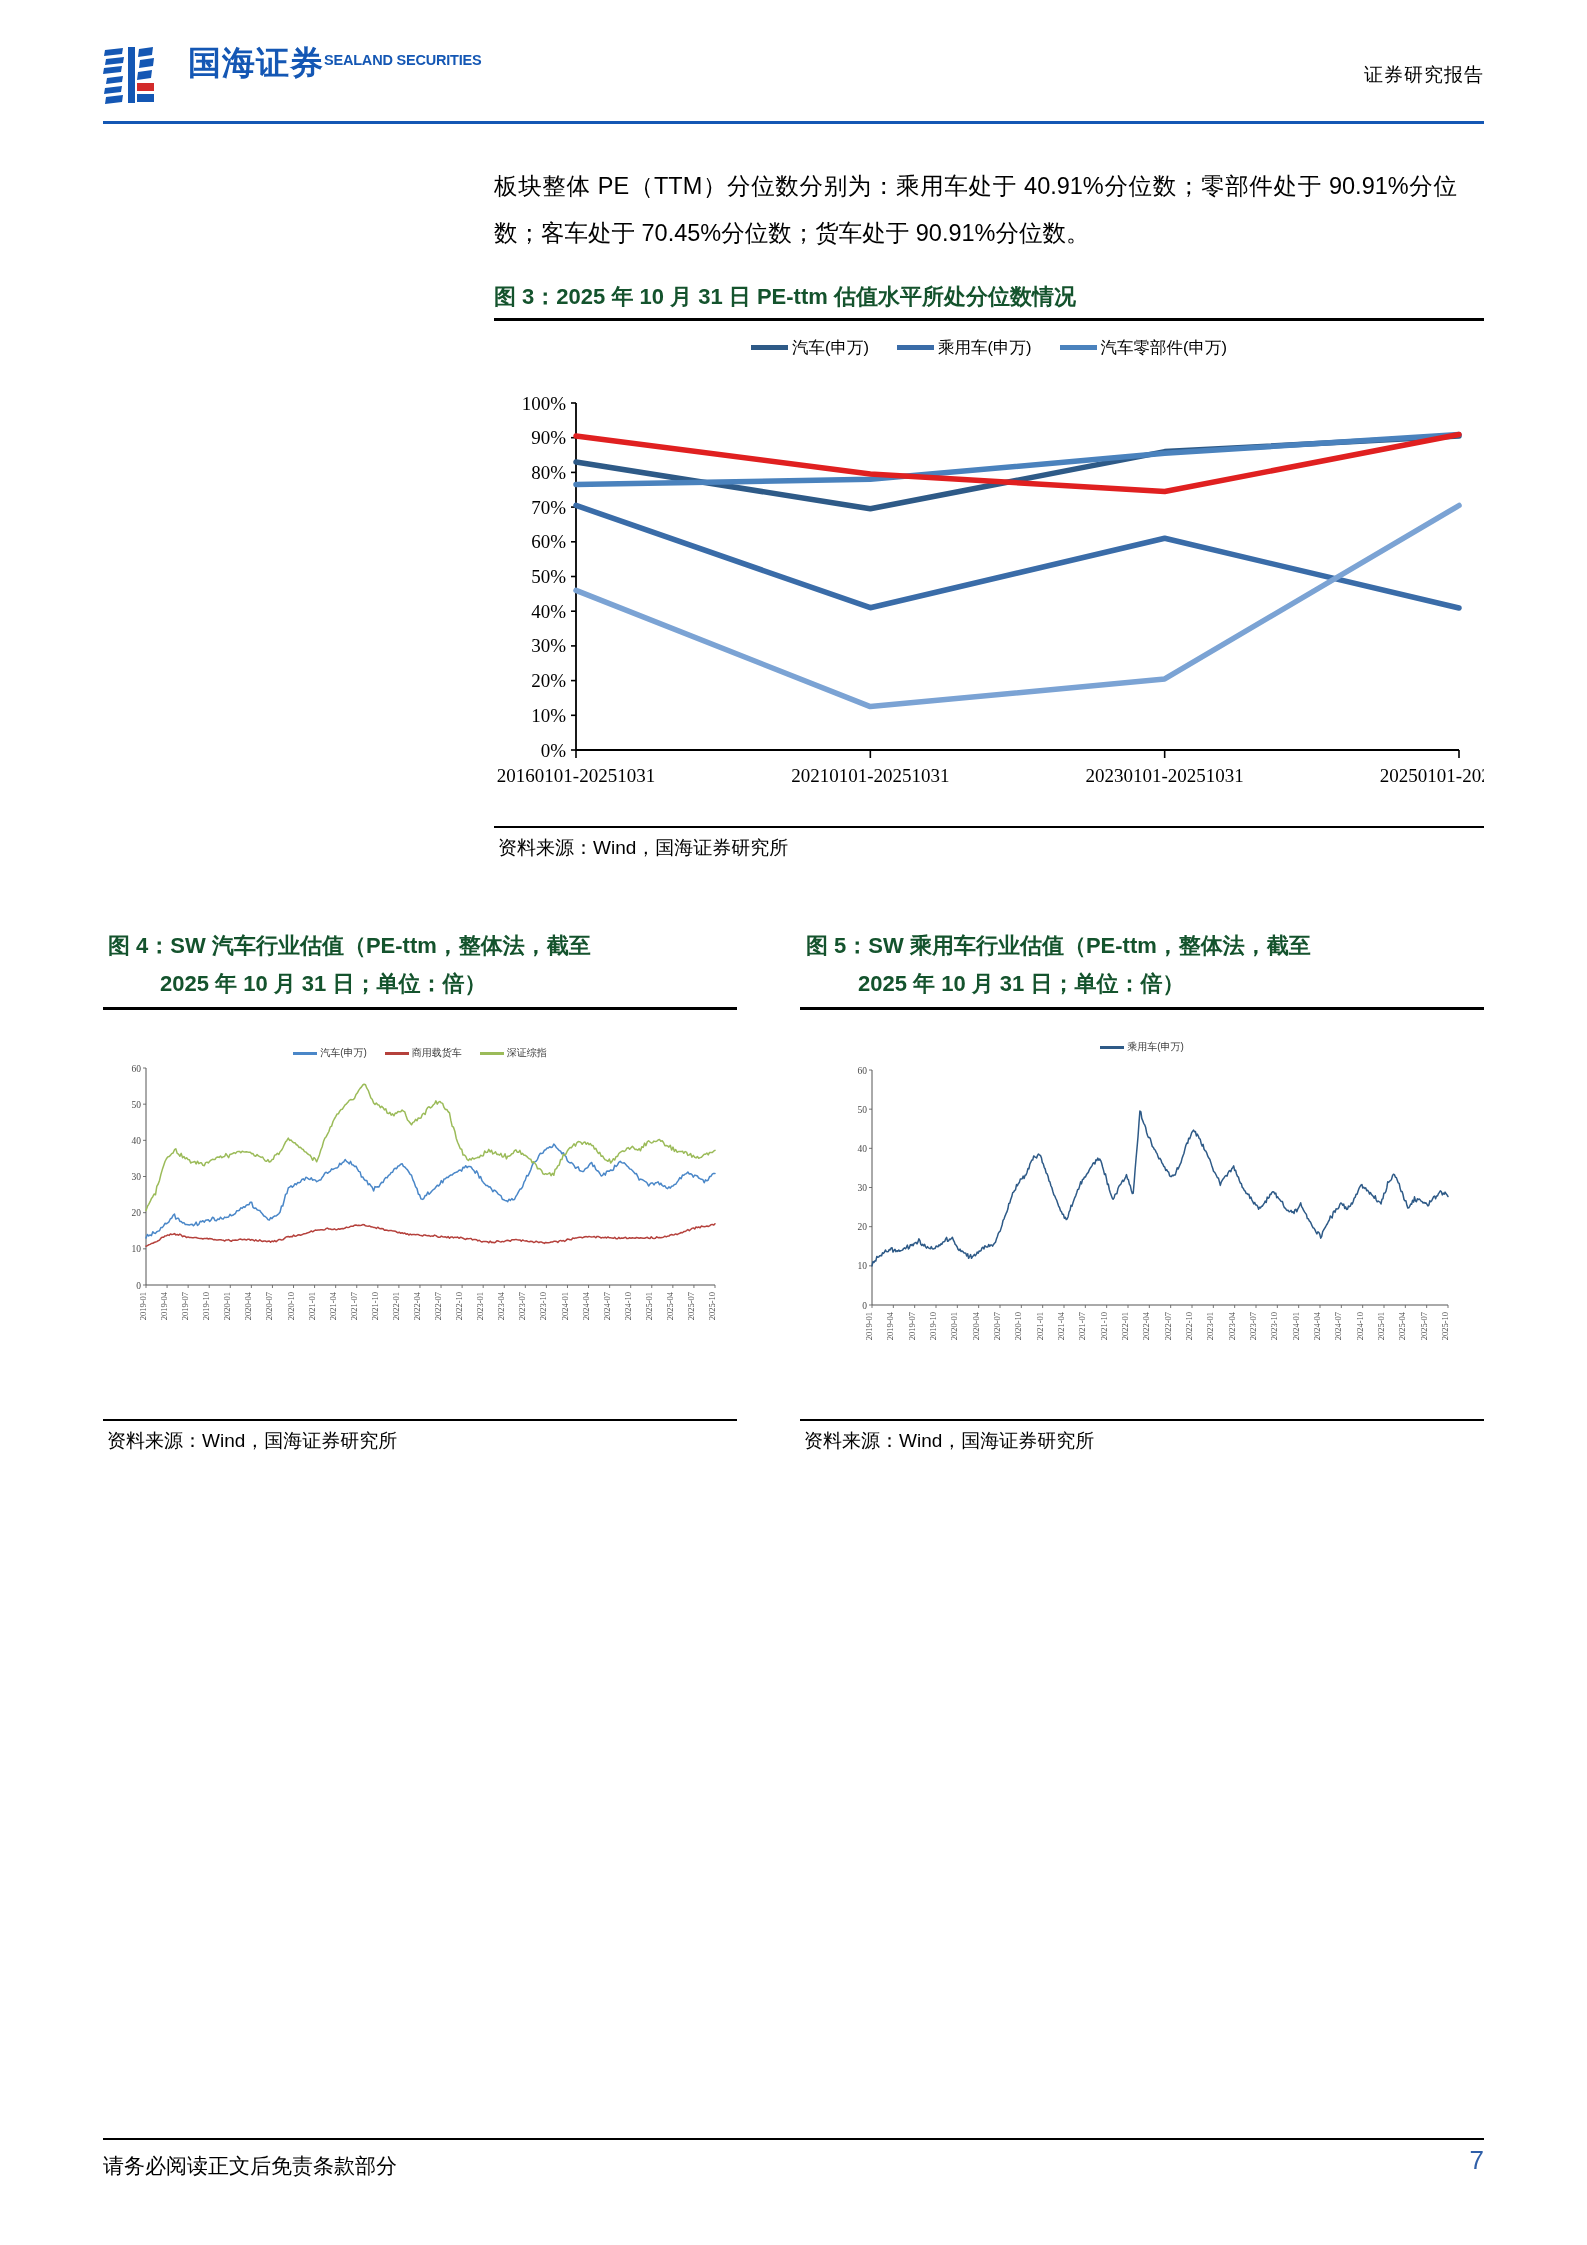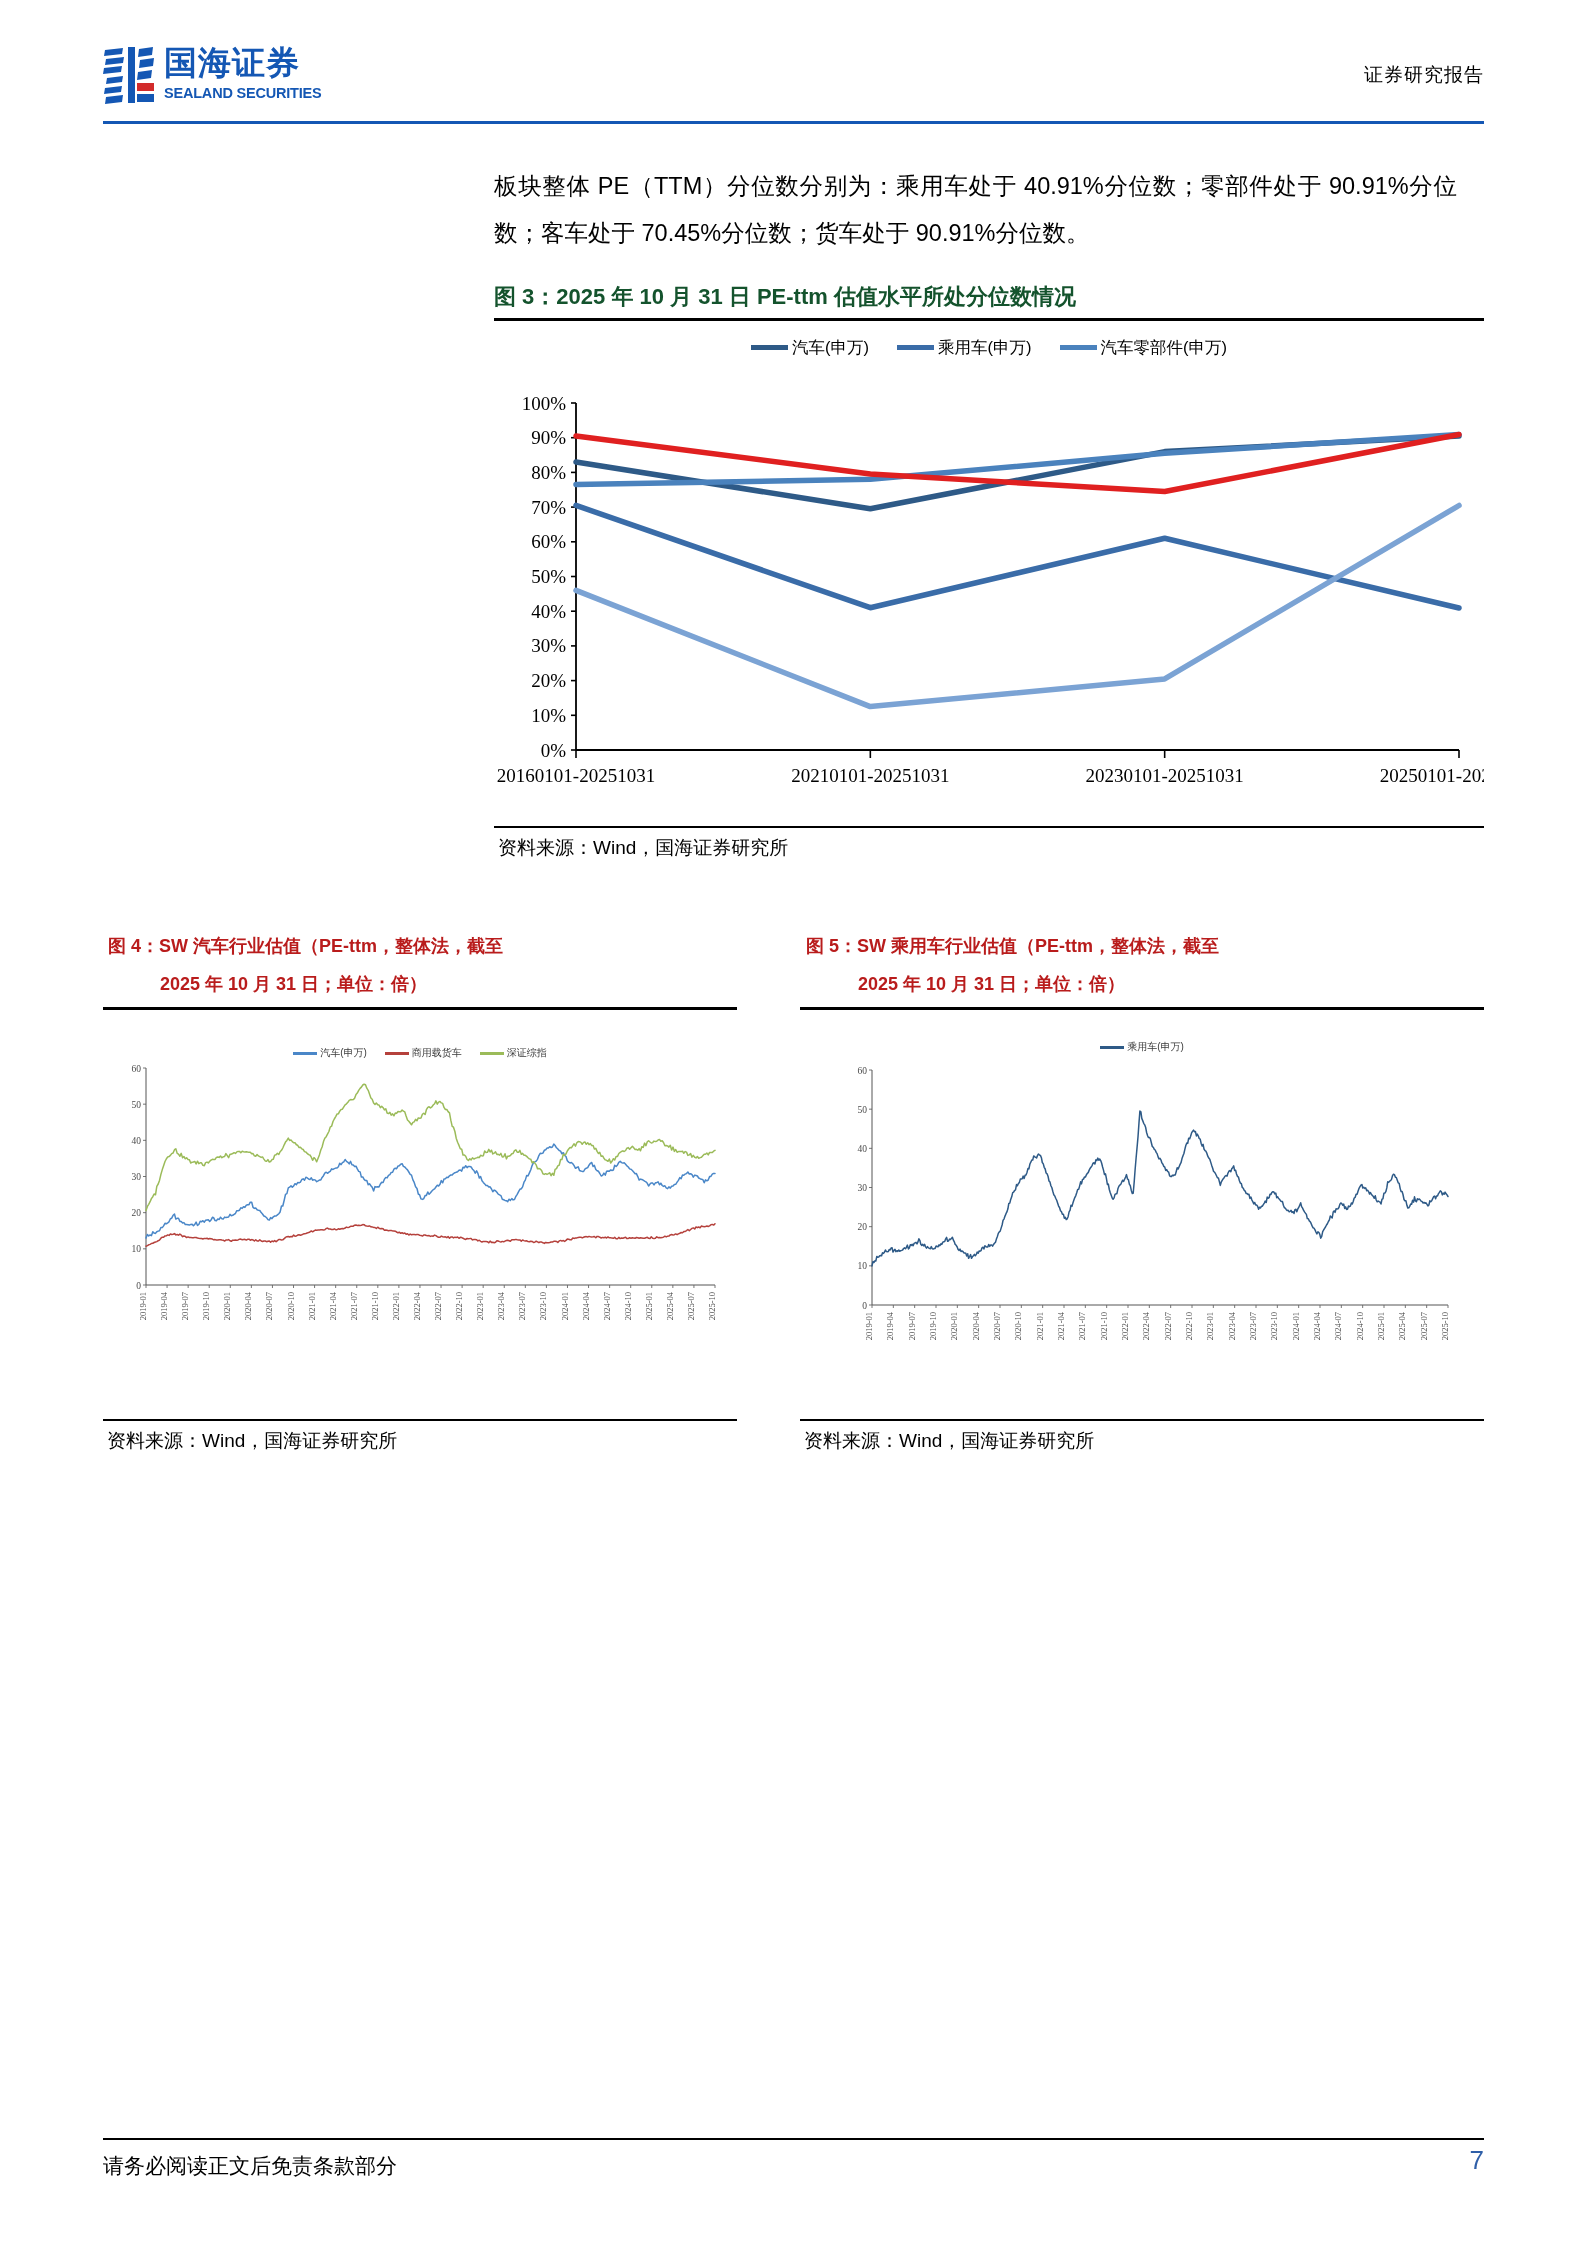--- a/index.html
+++ b/index.html
@@ -32,22 +32,22 @@
   }
   .logo-mark {
     width: 52px;
     height: 58px;
     position: relative;
     margin-right: 9px;
     flex: none;
   }
   .logo-text-block {
     display: flex;
-    flex-direction: column;
     justify-content: flex-start;
+    margin-left: 24px;
   }
   .logo-cn {
     font-family: "Liberation Sans", sans-serif;
     font-weight: bold;
     font-size: 33px;
     letter-spacing: 1px;
     color: #1457b4;
     line-height: 1;
     white-space: nowrap;
   }
@@ -172,23 +172,23 @@
     top: 74px;
     width: 990px;
     height: 430px;
   }
 
   
   .fig45-caption {
     position: absolute;
     font-family: "Liberation Sans", sans-serif;
     font-weight: bold;
-    font-size: 18px;
+    font-size: 22px;
     line-height: 38px;
-    color: #b91c1c;
+    color: #14532d;
   }
   .fig4-caption { left: 108px; top: 927px; width: 660px; }
   .fig5-caption { left: 806px; top: 927px; width: 660px; }
   .fig45-caption .ind { display: block; text-indent: 52px; }
 
   .fig4-rule-top {
     position: absolute;
     left: 103px; top: 1007px;
     width: 634px; height: 2.5px; background: #000;
   }

